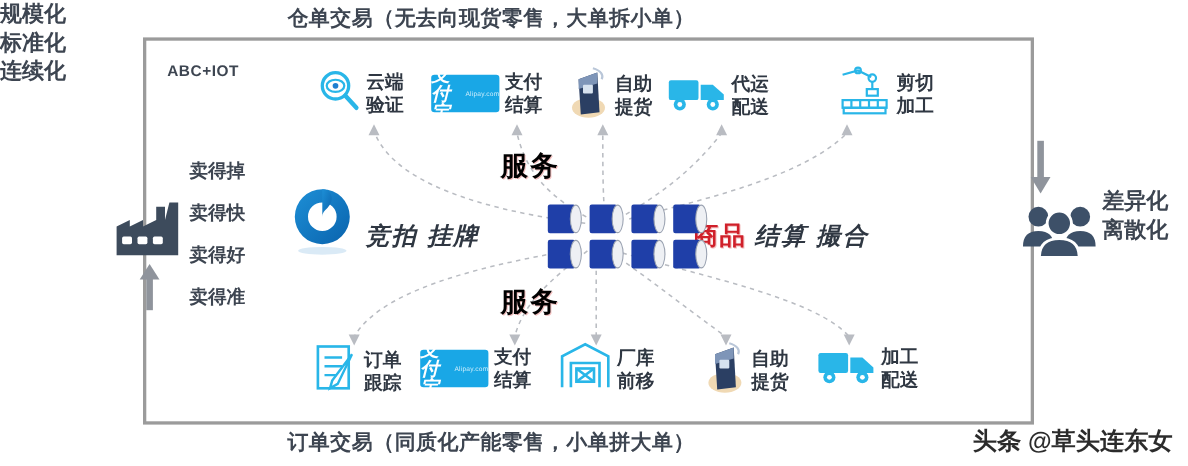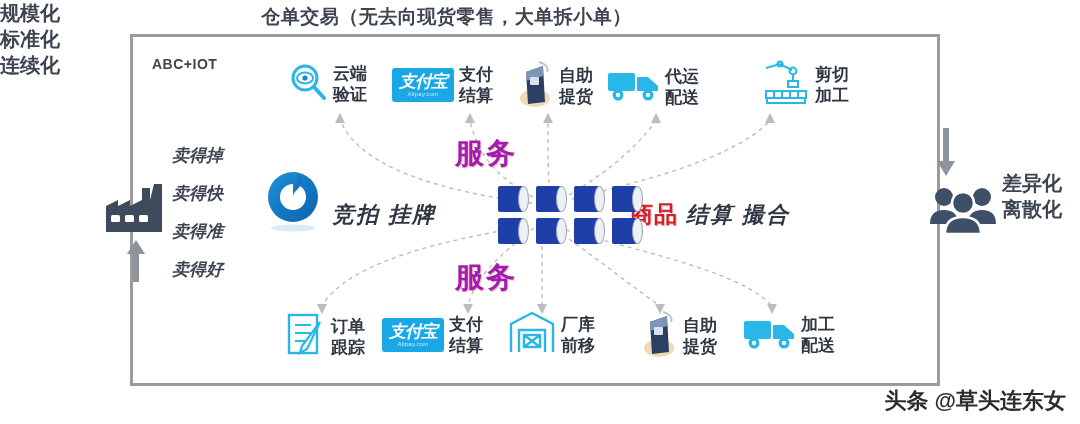--- a/index.html
+++ b/index.html
@@ -27,37 +27,37 @@
 
   
   .side-head{
     font-size:20px;font-weight:bold;color:#3d4551;line-height:26px;
     text-align:center;white-space:nowrap;
   }
   .side-right{left:984px;top:170px;width:96px;}
 
   
   .stack{font-size:17px;font-weight:bold;color:#3d4551;line-height:38px;white-space:nowrap;}
-  .stack-left{left:172px;top:137px;font-style:italic;}
+  .stack-left{left:172px;top:137px;}
   .stack-right{left:824px;top:137px;}
 
   
   .abciot{left:152px;top:56px;font-size:14px;font-weight:bold;color:#3d4551;letter-spacing:.5px;}
 
   
   .node{display:flex;align-items:center;gap:5px;}
   .node-label{
     font-size:17px;font-weight:bold;color:#2f3742;line-height:21px;
     white-space:pre-line;text-align:left;
   }
   .ico{flex:0 0 auto;display:block;}
 
   
   .word-service{
-    font-size:29px;font-weight:bold;color:#a21caf;letter-spacing:2px;
+    font-size:25px;font-weight:bold;color:#000000;letter-spacing:2px;
     text-shadow:1px 1px 0 #f3c0c0;
   }
   .svc-top{left:455px;top:134px;}
   .svc-bot{left:455px;top:258px;}
   .word-italic{
     font-size:22px;font-weight:bold;font-style:italic;color:#2f3742;letter-spacing:2px;white-space:nowrap;
   }
   .word-left{left:332px;top:200px;}
   .word-right-red{
     left:630px;top:199px;font-size:23px;font-weight:bold;color:#d0202a;letter-spacing:1px;
@@ -76,33 +76,34 @@
     right:14px;top:386px;font-size:22px;font-weight:bold;color:#1a1a1a;
     opacity:.92;white-space:nowrap;
   }
 
   
   .swirl{left:264px;top:170px;}
 
   
   .alipay{
     width:62px;height:34px;background:#19a7e6;border-radius:3px;
-    display:flex;flex-direction:column;align-items:center;justify-content:center;line-height:1;
+    display:flex;flex-direction:row;align-items:center;justify-content:center;line-height:1;
   }
   .alipay .zh{font-size:17px;font-weight:bold;color:#ffffff;font-style:italic;letter-spacing:-1px;}
   .alipay .en{font-size:6px;color:#cdeefc;letter-spacing:.2px;margin-top:1px;}
 
   svg{overflow:visible;}
 </style>
 </head>
 <body>
 
 <div class="stage">
 
   <div class="abs title-top">仓单交易（无去向现货零售，大单拆小单）</div>
+  <div class="abs title-bottom">订单交易（同质化产能零售，小单拼大单）</div>
 
   <div class="abs frame"></div>
 
   <div class="abs side-head">
     <div>规模化</div>
     <div>标准化</div>
     <div>连续化</div>
   </div>
 
   <div class="abs side-head side-right" style="left:984px;top:170px;">
@@ -140,22 +141,22 @@
   <div class="abs" style="left:936px;top:128px;">
     <svg width="20" height="48" viewBox="0 0 20 48">
       <rect x="7" y="0" width="6" height="34" fill="#8f949c"></rect>
       <path d="M10 48 L19 33 L1 33 Z" fill="#8f949c"></path>
     </svg>
   </div>
 
   <div class="abs stack stack-left">
     <div>卖得掉</div>
     <div>卖得快</div>
+    <div>卖得好</div>
     <div>卖得准</div>
-    <div>卖得好</div>
   </div>
 
   <div class="abs abciot">ABC+IOT</div>
 
   <svg class="abs" style="left:300px;top:95px;" width="560" height="110" viewBox="0 0 560 110">
     <g fill="none" stroke="#b9bcc2" stroke-width="1.4" stroke-dasharray="4 4">
       <path d="M232 108 C 170 100, 60 80, 40 24"></path>
       <path d="M240 106 C 210 90, 180 70, 170 26"></path>
       <path d="M250 104 C 248 80, 248 60, 248 26"></path>
       <path d="M262 104 C 300 82, 330 60, 356 26"></path>

